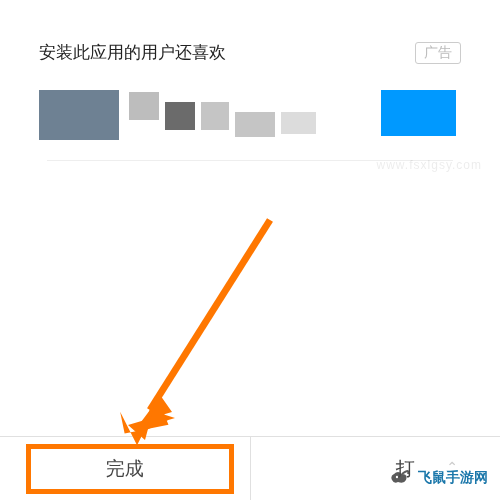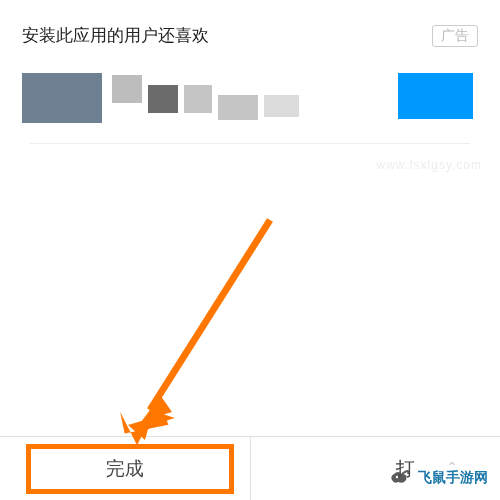--- a/index.html
+++ b/index.html
@@ -9,21 +9,21 @@
     }
     body {
       width: 500px;
       height: 500px;
       background: #ffffff;
       font-family: -apple-system, "PingFang SC", "Microsoft YaHei", sans-serif;
       position: relative;
       overflow: hidden;
     }
     .content-area {
-      padding: 0;
+      padding: 17px;
     }
     .section-header {
       display: flex;
       justify-content: space-between;
       align-items: center;
       padding: 24px 22px 16px 22px;
     }
     .section-title {
       font-size: 17px;
       color: #222;

